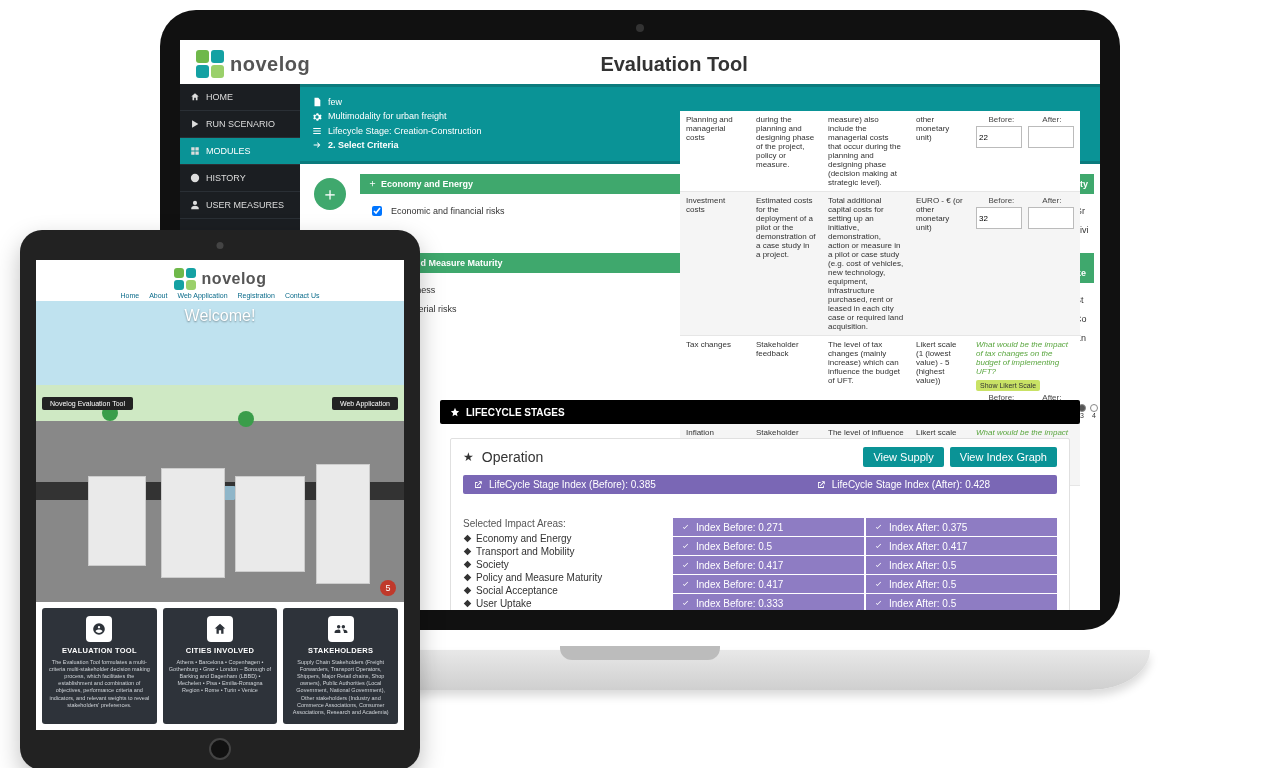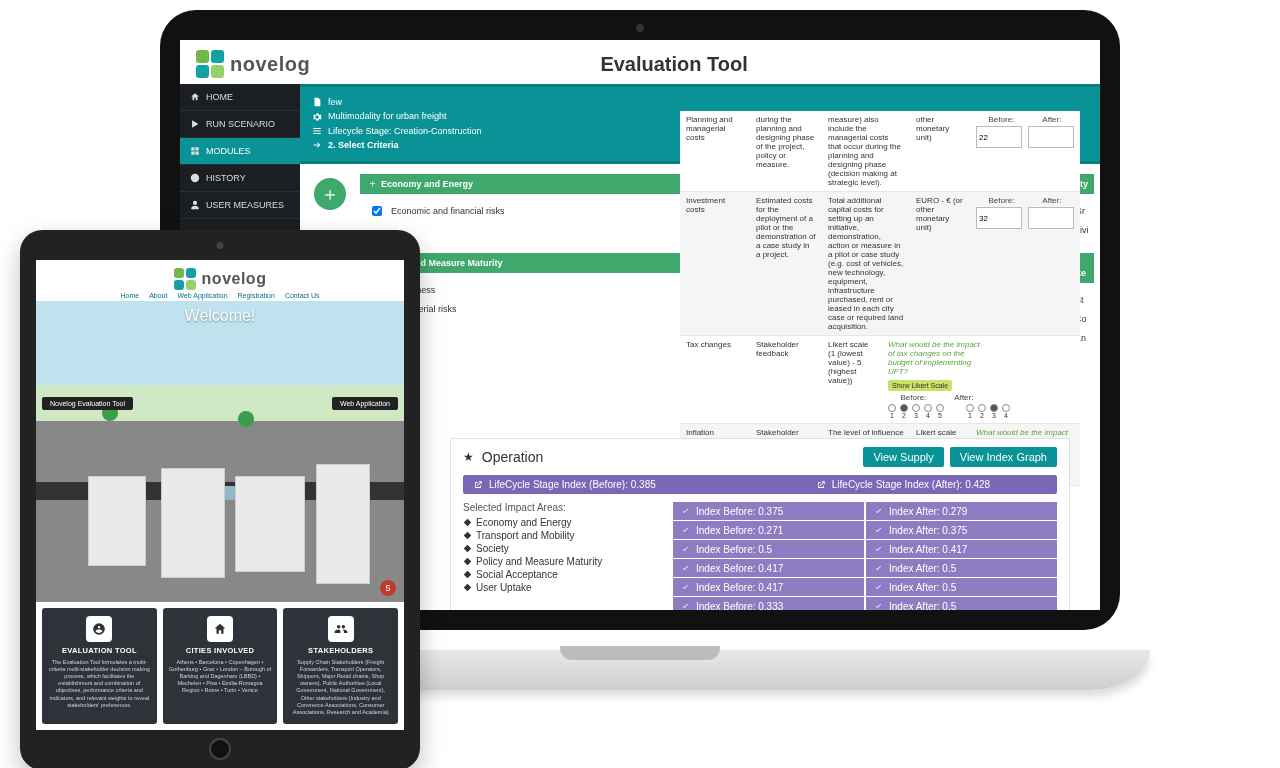--- a/index.html
+++ b/index.html
@@ -175,21 +175,21 @@
     padding:4px 10px;border-radius:2px;cursor:pointer;
   }
   .op-flag{
     margin-top:8px; background:var(--purple-d); color:#fff;
     padding:4px 10px; font-size:10px; border-radius:2px;
     display:flex;gap:160px;
   }
   .op-flag span{display:flex;align-items:center;gap:6px;}
   .op-flag svg{width:10px;height:10px;fill:#fff;}
 
-  .op-grid{display:flex;gap:10px;margin-top:8px;}
+  .op-grid{display:flex;gap:10px;margin-top:24px;}
   .op-left{flex:0 0 200px;}
   .op-left h4{margin:0 0 4px 0;font-size:10px;font-weight:400;color:#555;}
   .op-left li{list-style:none;margin:2px 0;display:flex;align-items:center;gap:4px;font-size:10px;}
   .op-left li svg{width:9px;height:9px;fill:#333;}
   .op-left ul{margin:0;padding:0;}
   .bars{flex:1;display:flex;flex-direction:column;gap:1px;}
   .bar-row{display:flex;height:18px;}
   .bar-cell{
     flex:1;background:var(--purple);color:#fff;font-size:10px;
     display:flex;align-items:center;gap:6px;padding:0 8px;
@@ -482,20 +482,21 @@
             <div class="ba-inputs">
               <input value="32" style="">
               <input value="" style="">
             </div>
           </div>
         </div>
 
         <div class="dt-row">
           <div class="dt-c1">Tax changes</div>
           <div class="dt-c2">Stakeholder feedback</div>
+          <div class="dt-c3">The level of tax changes (mainly increase) which can influence the budget of UFT.</div>
           <div class="dt-c4">Likert scale (1 (lowest value) - 5 (highest value))</div>
           <div class="dt-c5">
             <span class="note">What would be the impact of tax changes on the budget of implementing UFT?</span>
             <span class="lime-btn">Show Likert Scale</span>
             <div class="ba-lbl">
                 <span>Before:</span>
                 <span>After:</span>
               </div>
             <div class="likert">
               <div class="lik-group">
@@ -541,20 +542,26 @@
             <span class="note">What would be the impact of inflation changes on the budget of UFT?</span>
             <span class="lime-btn">Show Likert Scale</span>
             <div class="ba-lbl">
                 <span>Before:</span>
                 <span>After:</span>
               </div>
           </div>
         </div>
       </div>
 
+      <div class="lifecycle-bar">
+        <svg viewBox="0 0 24 24">
+            <path d="M12 2l2.9 6.9L22 10l-5.5 4.7L18 22l-6-3.5L6 22l1.5-7.3L2 10l7.1-1.1z"></path>
+          </svg>
+        <span>LIFECYCLE STAGES</span>
+      </div>
 
       <div class="op-panel">
         <div class="op-head">
           <span class="star">★</span>
           <h3>Operation</h3>
           <div class="op-btns">
             <button class="op-btn">View Supply</button>
             <button class="op-btn">View Index Graph</button>
           </div>
         </div>
@@ -608,34 +615,20 @@
                 </li>
                 <li>
                   <svg viewBox="0 0 24 24">
                     <path d="M12 2l10 10-10 10L2 12z"></path>
                   </svg>
                   <span>User Uptake</span>
                 </li>
               </ul>
           </div>
           <div class="bars" id="bars">
-              <div class="bar-row">
-                <div class="bar-cell">
-                  <svg viewBox="0 0 24 24">
-                    <path d="M9 16l-4-4 1.4-1.4L9 13.2l8.6-8.6L19 6z"></path>
-                  </svg>
-                  <span>Index Before: 0.375</span>
-                </div>
-                <div class="bar-cell">
-                  <svg viewBox="0 0 24 24">
-                    <path d="M9 16l-4-4 1.4-1.4L9 13.2l8.6-8.6L19 6z"></path>
-                  </svg>
-                  <span>Index After: 0.279</span>
-                </div>
-              </div>
               <div class="bar-row">
                 <div class="bar-cell">
                   <svg viewBox="0 0 24 24">
                     <path d="M9 16l-4-4 1.4-1.4L9 13.2l8.6-8.6L19 6z"></path>
                   </svg>
                   <span>Index Before: 0.271</span>
                 </div>
                 <div class="bar-cell">
                   <svg viewBox="0 0 24 24">
                     <path d="M9 16l-4-4 1.4-1.4L9 13.2l8.6-8.6L19 6z"></path>

